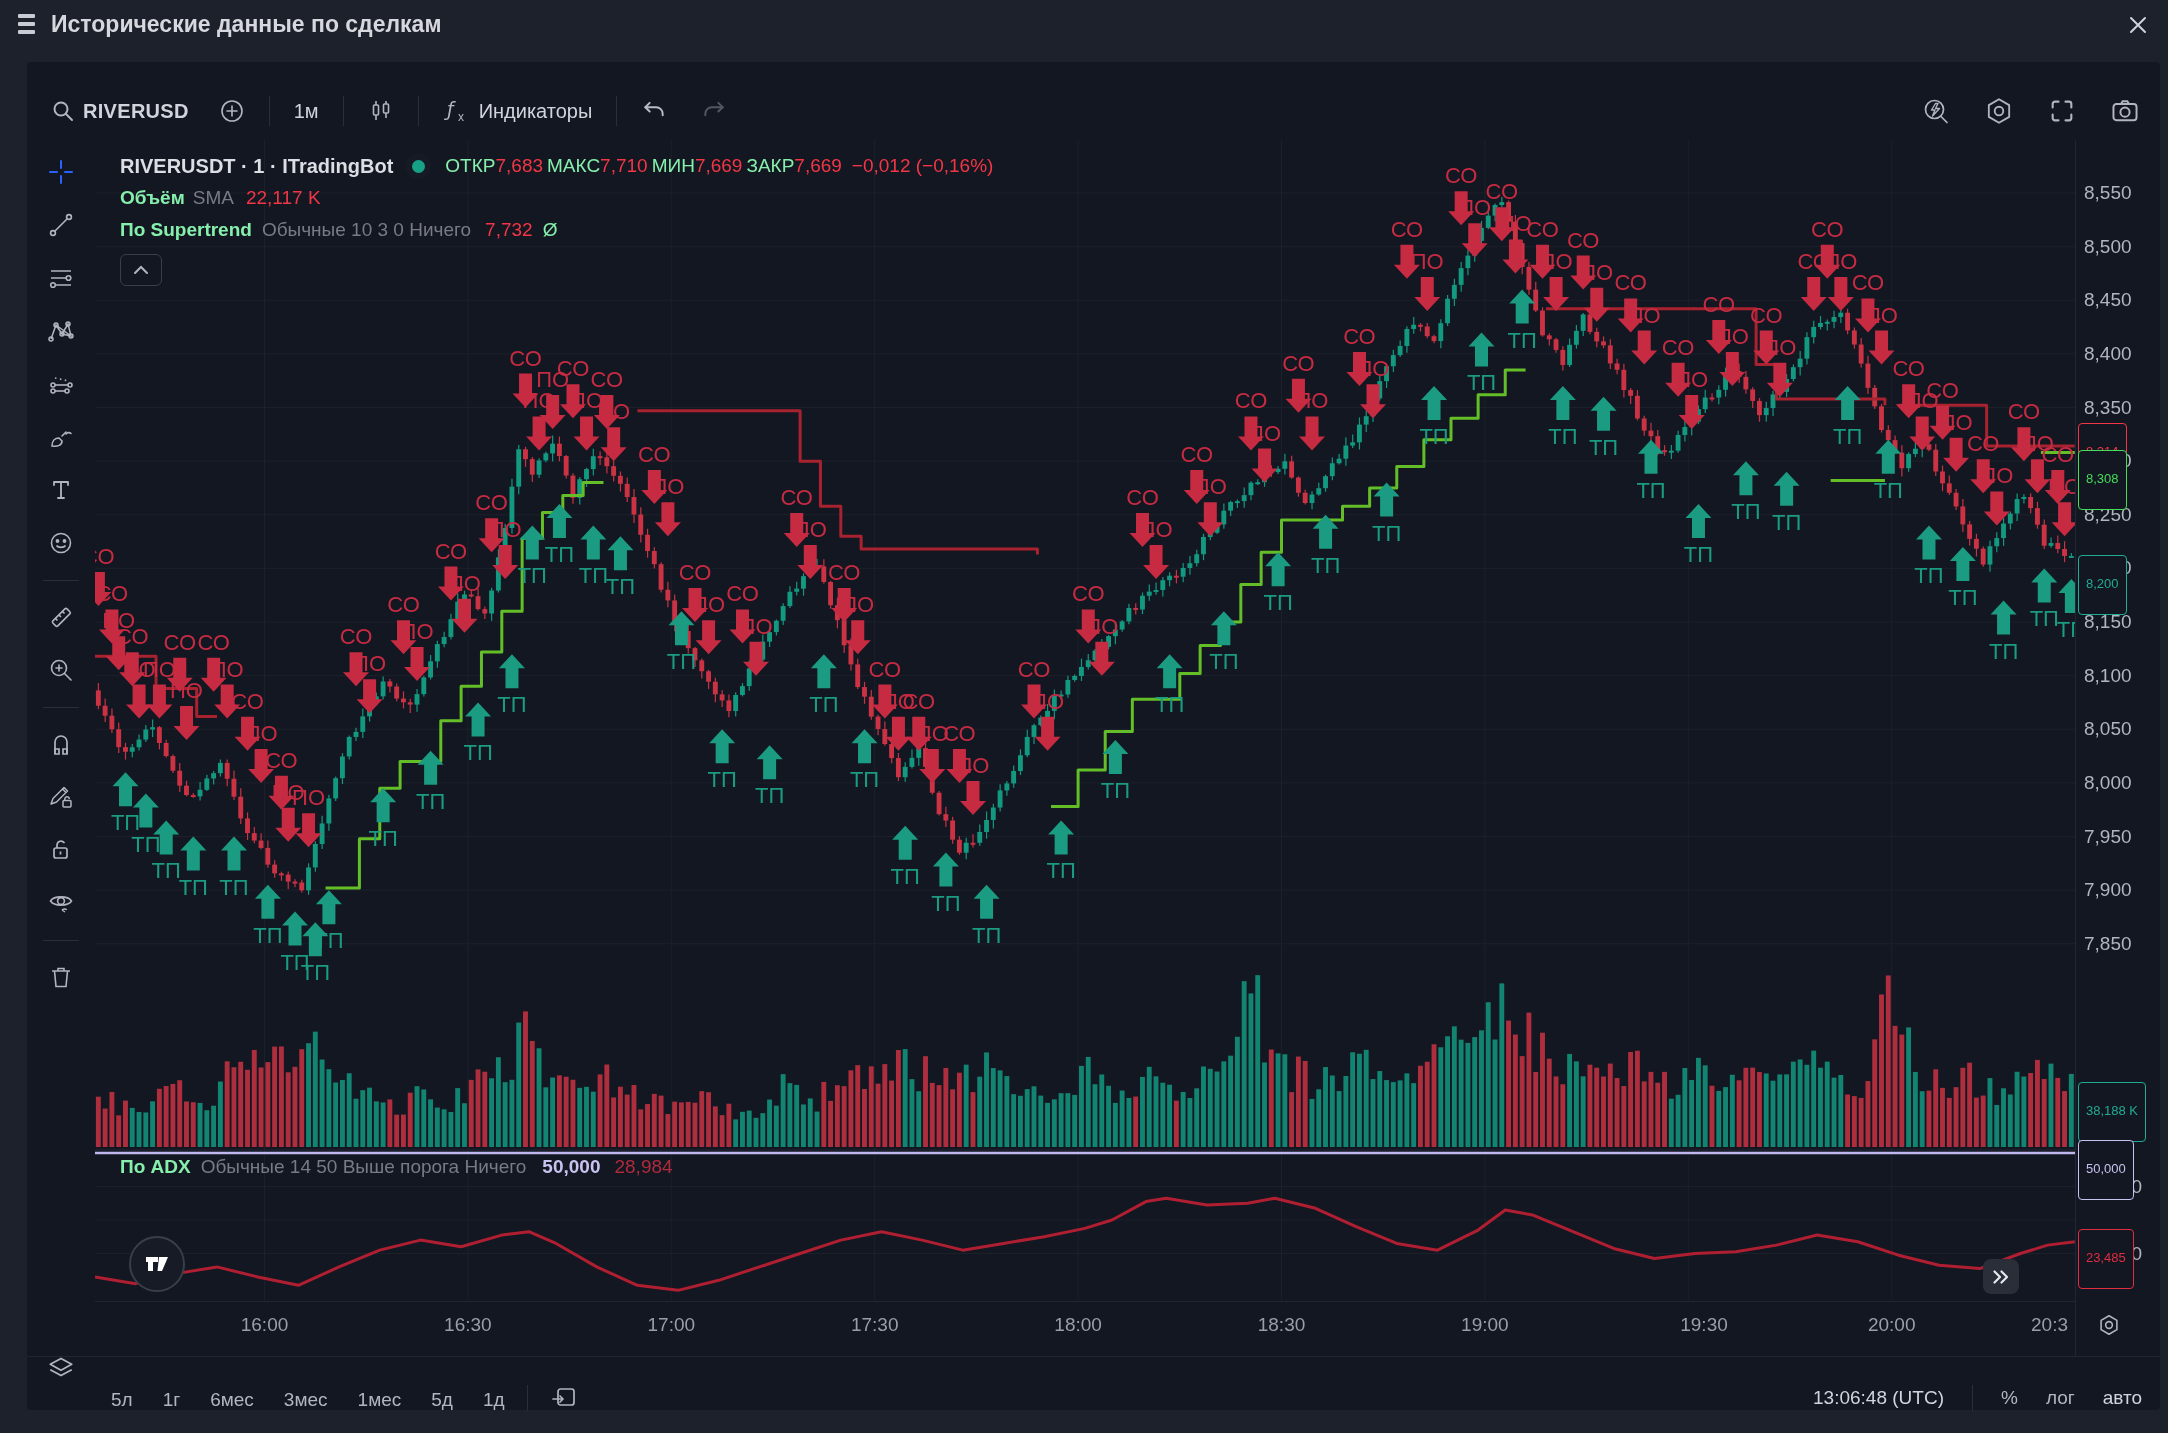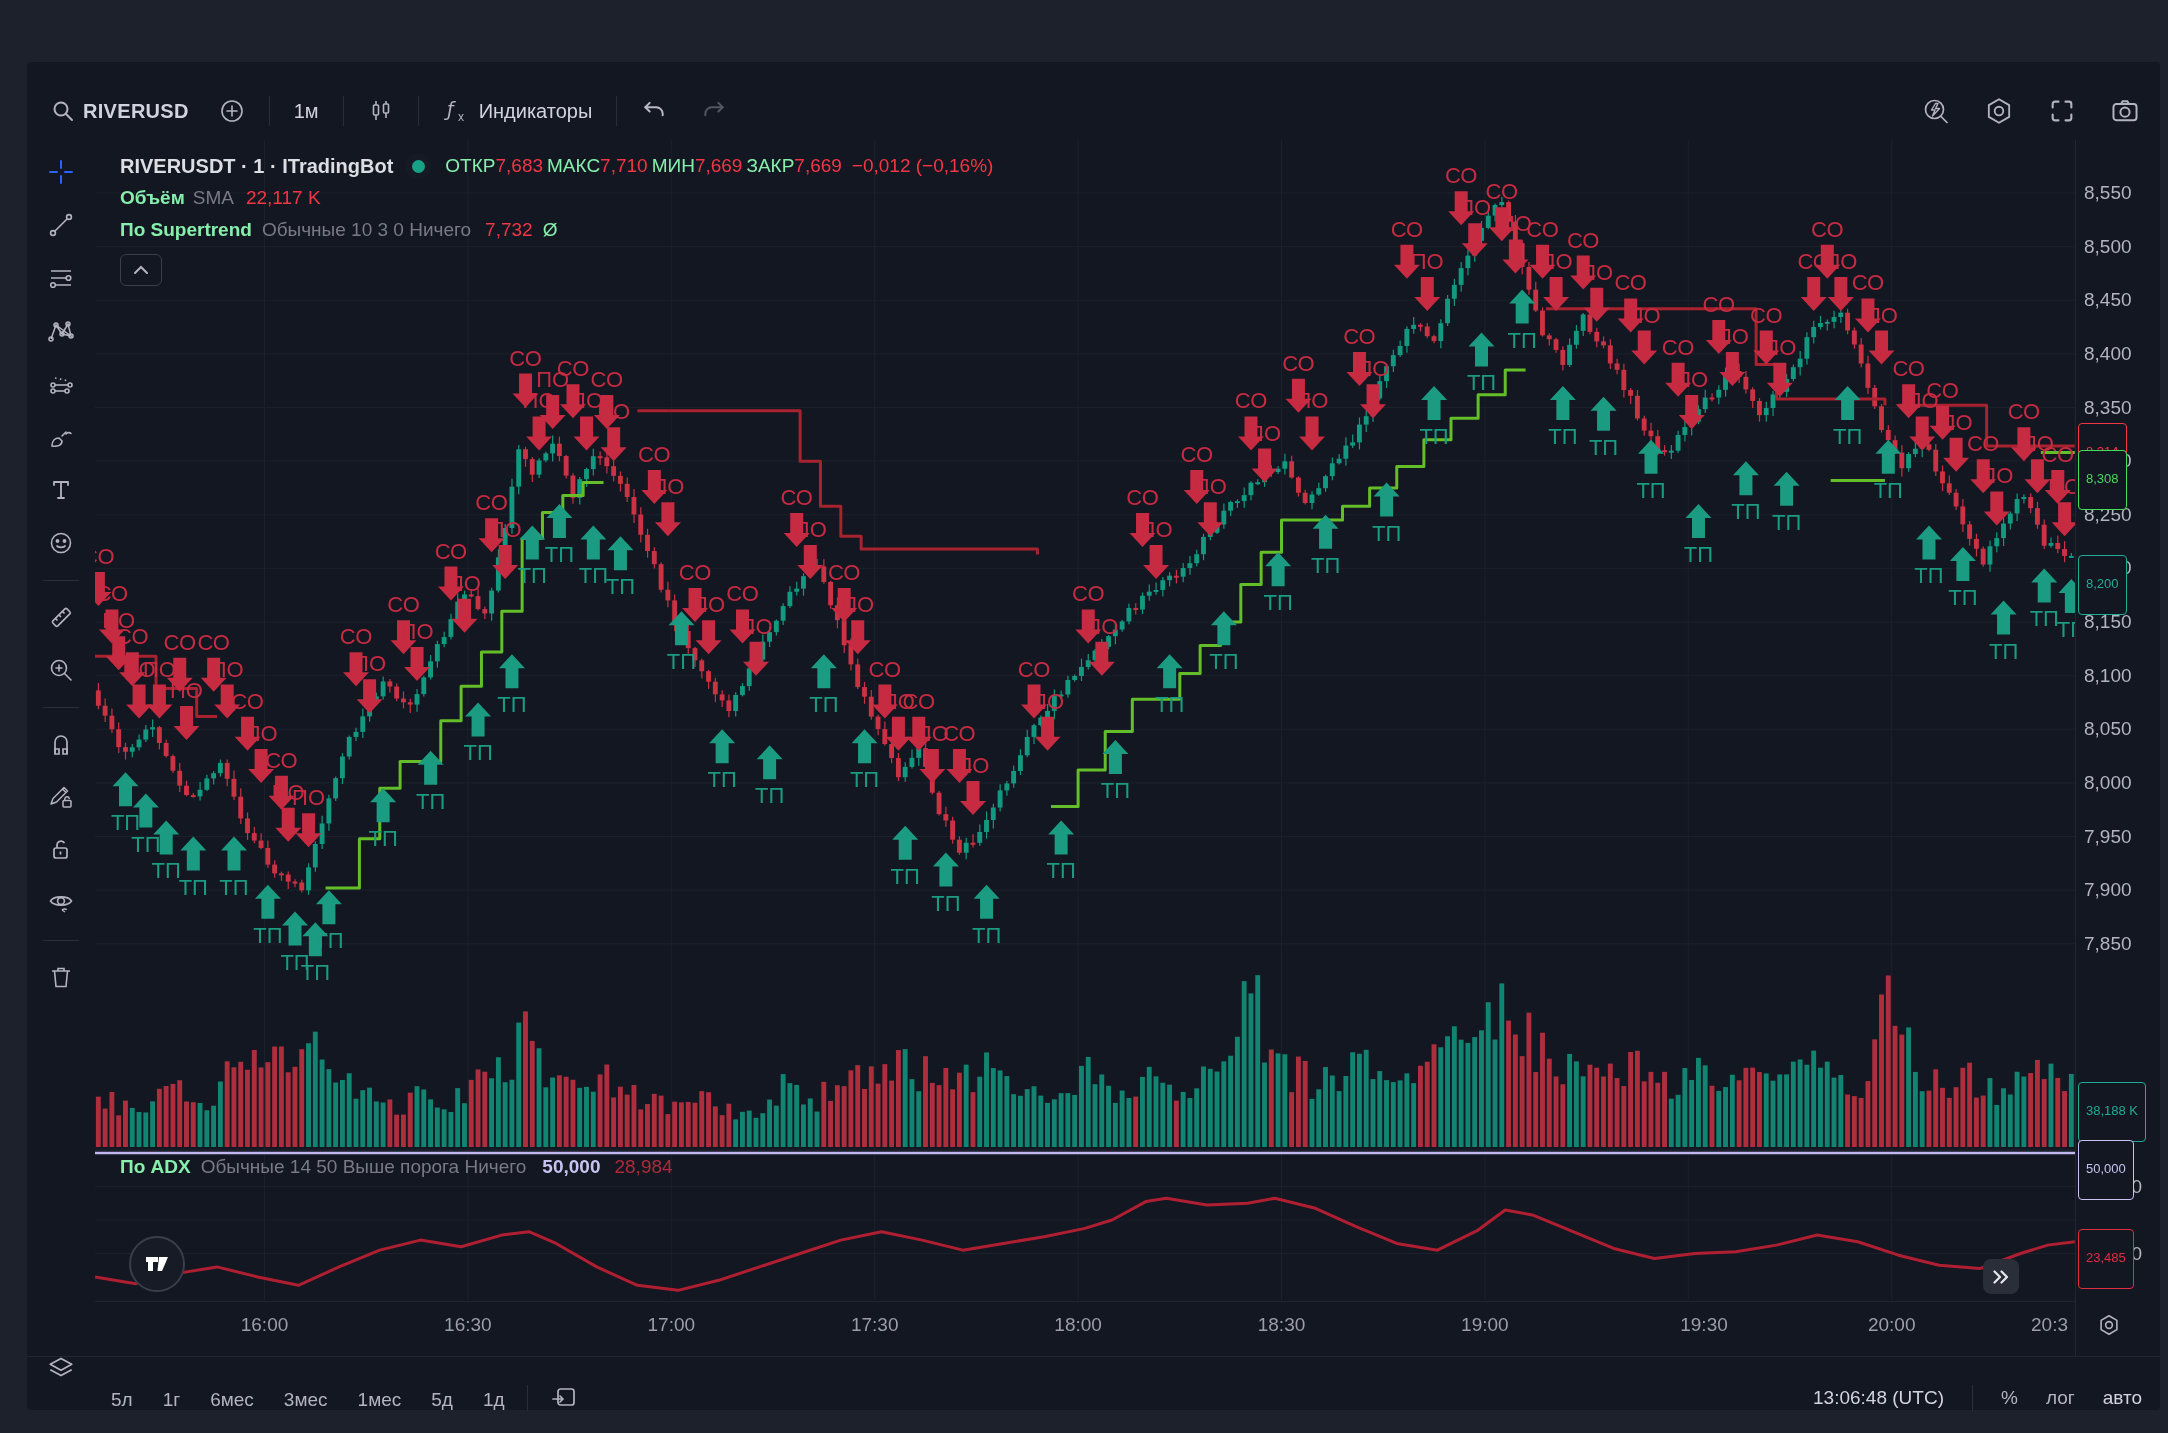--- a/index.html
+++ b/index.html
@@ -69,20 +69,33 @@
   
   .tv-logo{position:absolute;left:129px;top:1236px;width:52px;height:52px;border-radius:50%;background:#171b26;border:2px solid #3a3e4a;z-index:5;display:flex;align-items:center;justify-content:center;color:#fff;font-weight:bold;font-size:22px;letter-spacing:-1px;}
   .expand-btn{position:absolute;left:1983px;top:1259px;width:36px;height:35px;background:#2a2e39;border-radius:8px;z-index:6;display:flex;align-items:center;justify-content:center;color:#e6e8ee;font-size:23px;font-weight:bold;cursor:pointer;}
   svg.ic{display:block;}
 </style>
 </head>
 <body>
 
 <div class="app">
 
+  <div class="hdr">
+    <div class="hdr-menu">
+        <i></i>
+        <i></i>
+        <i></i>
+      </div>
+    <div class="hdr-title">Исторические данные по сделкам</div>
+    <div class="hdr-close">
+      <svg class="ic" width="28" height="28" viewBox="0 0 28 28">
+          <path d="M7 7 L21 21 M21 7 L7 21" stroke="currentColor" stroke-width="2" stroke-linecap="round"></path>
+        </svg>
+    </div>
+  </div>
 
   <div class="widget"></div>
 
   <div class="tbar">
     <div class="grp" style="margin-left:14px;">
       <div class="tbtn">
         <svg class="ic" width="24" height="24" viewBox="0 0 24 24" fill="none" stroke="currentColor" stroke-width="2">
             <circle cx="10" cy="10" r="6.5"></circle>
             <path d="M15 15 L21 21" stroke-linecap="round"></path>
           </svg>

